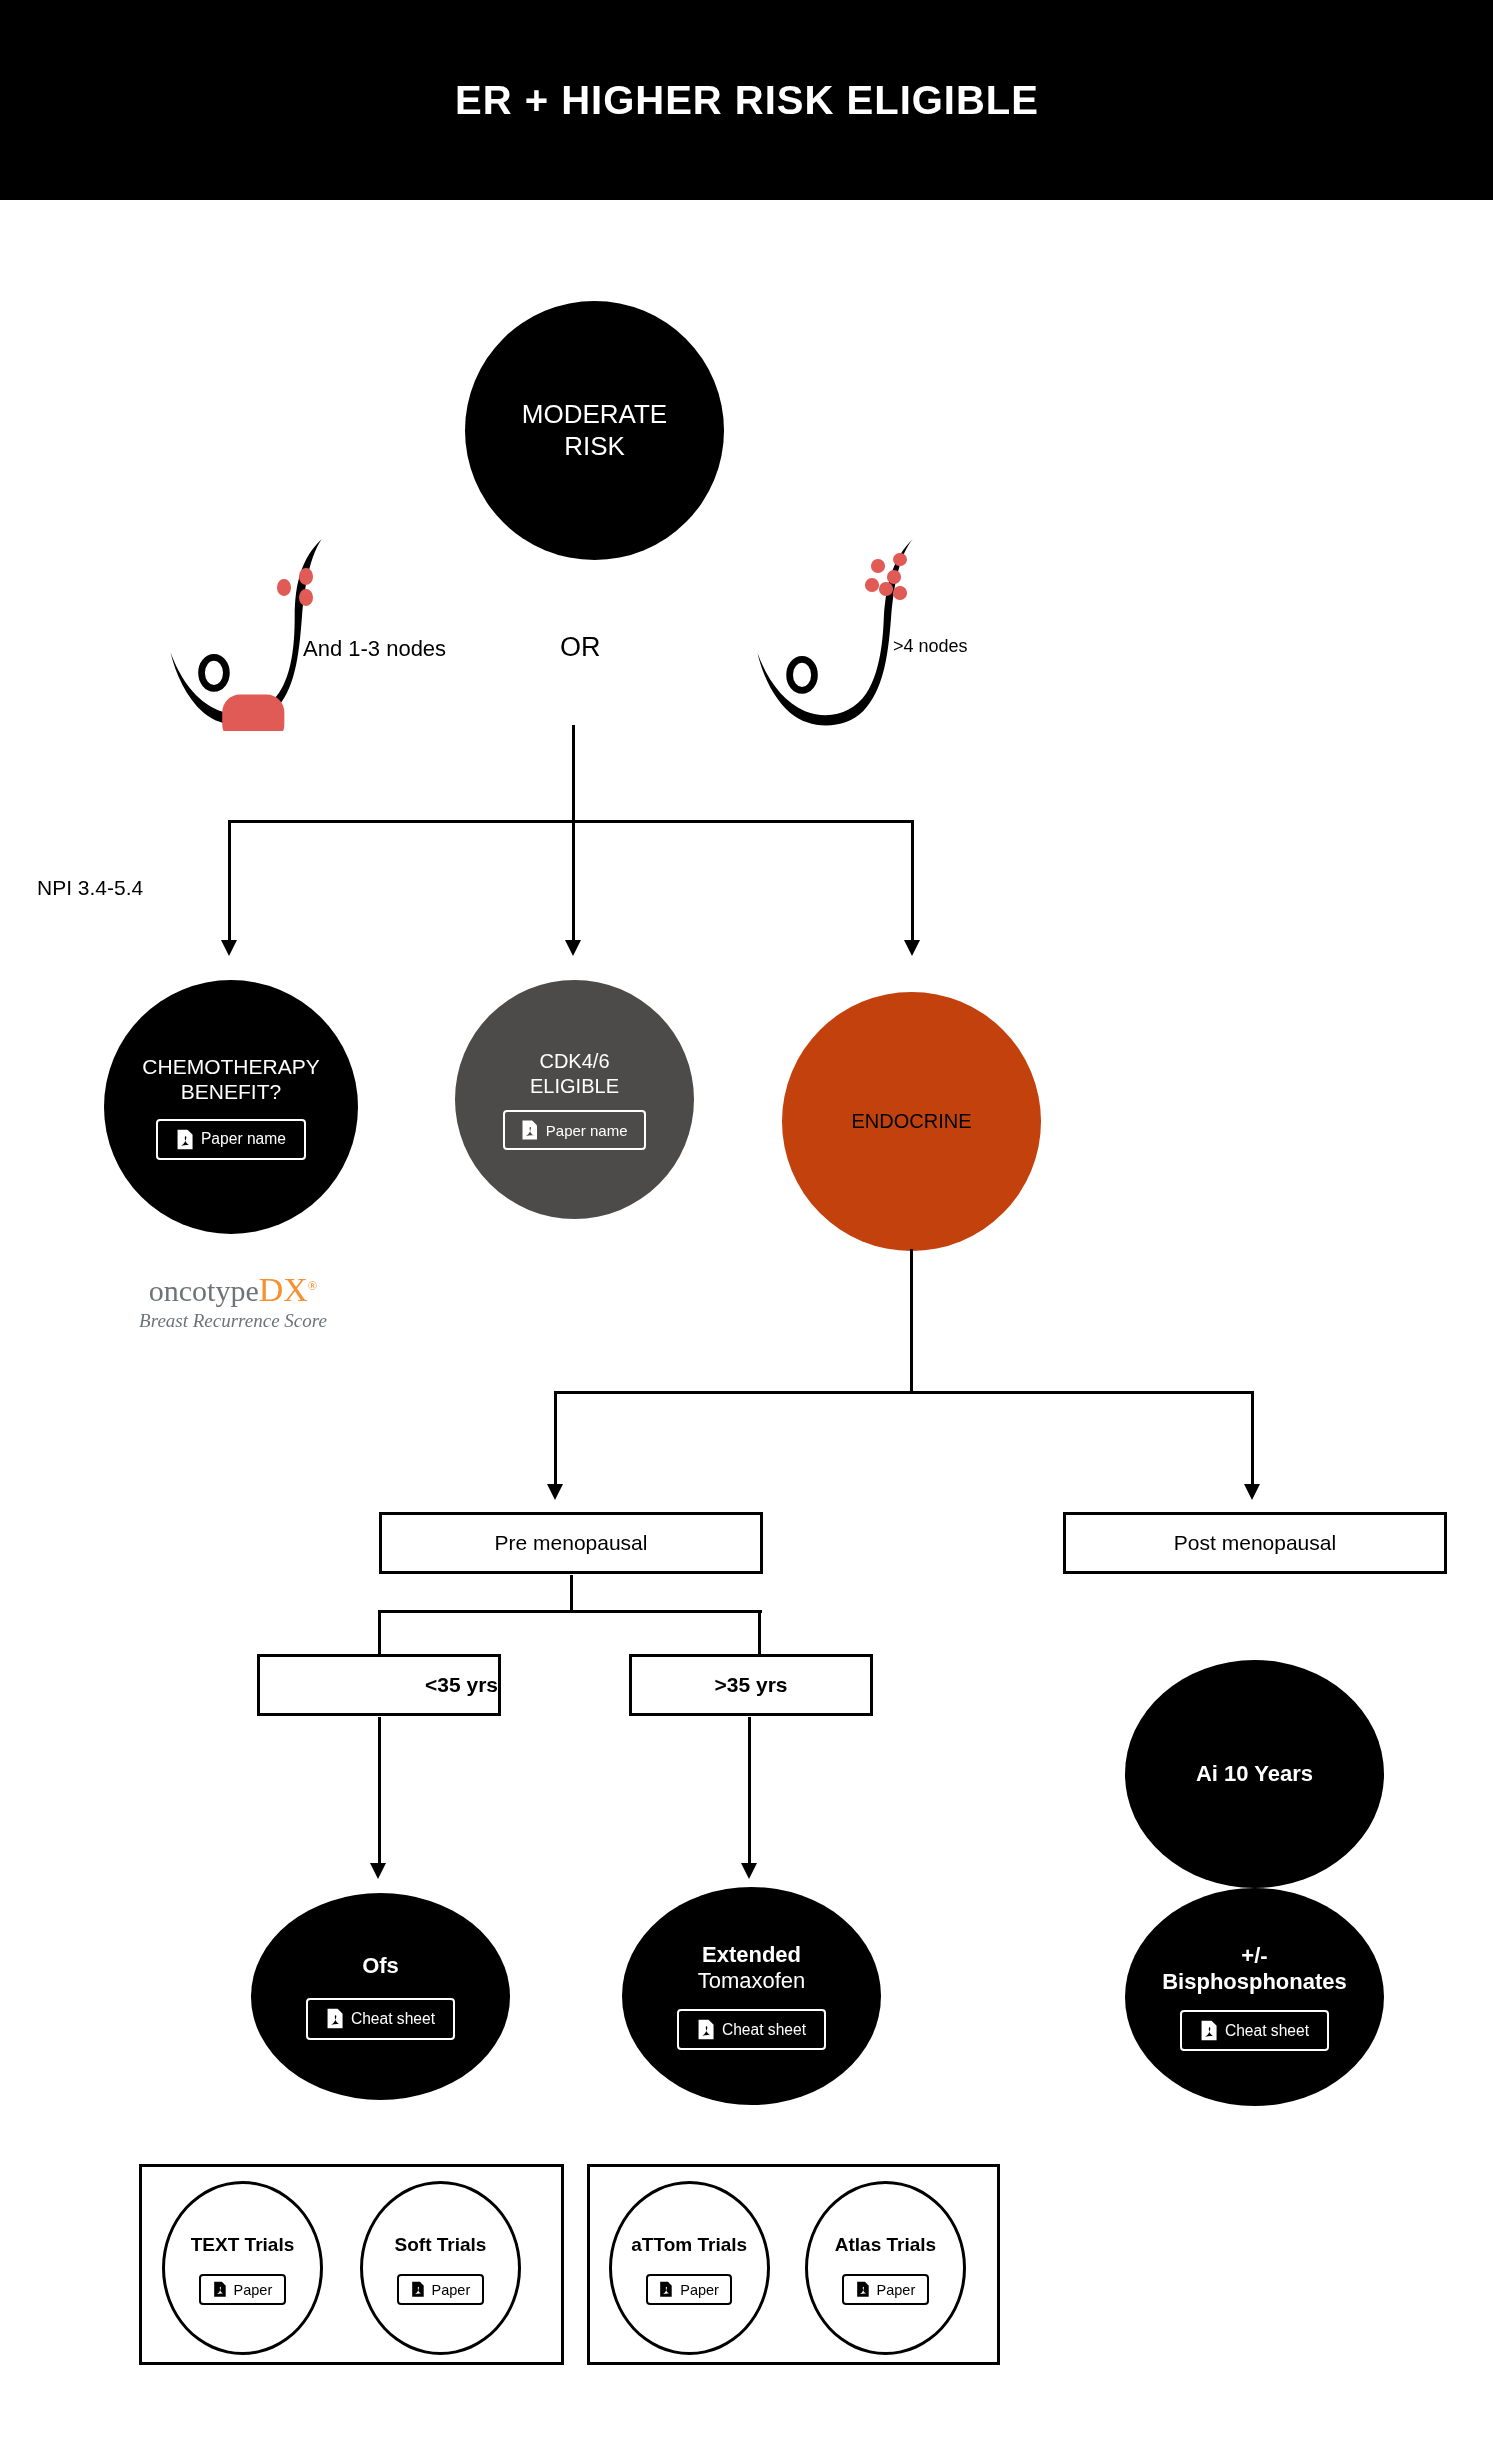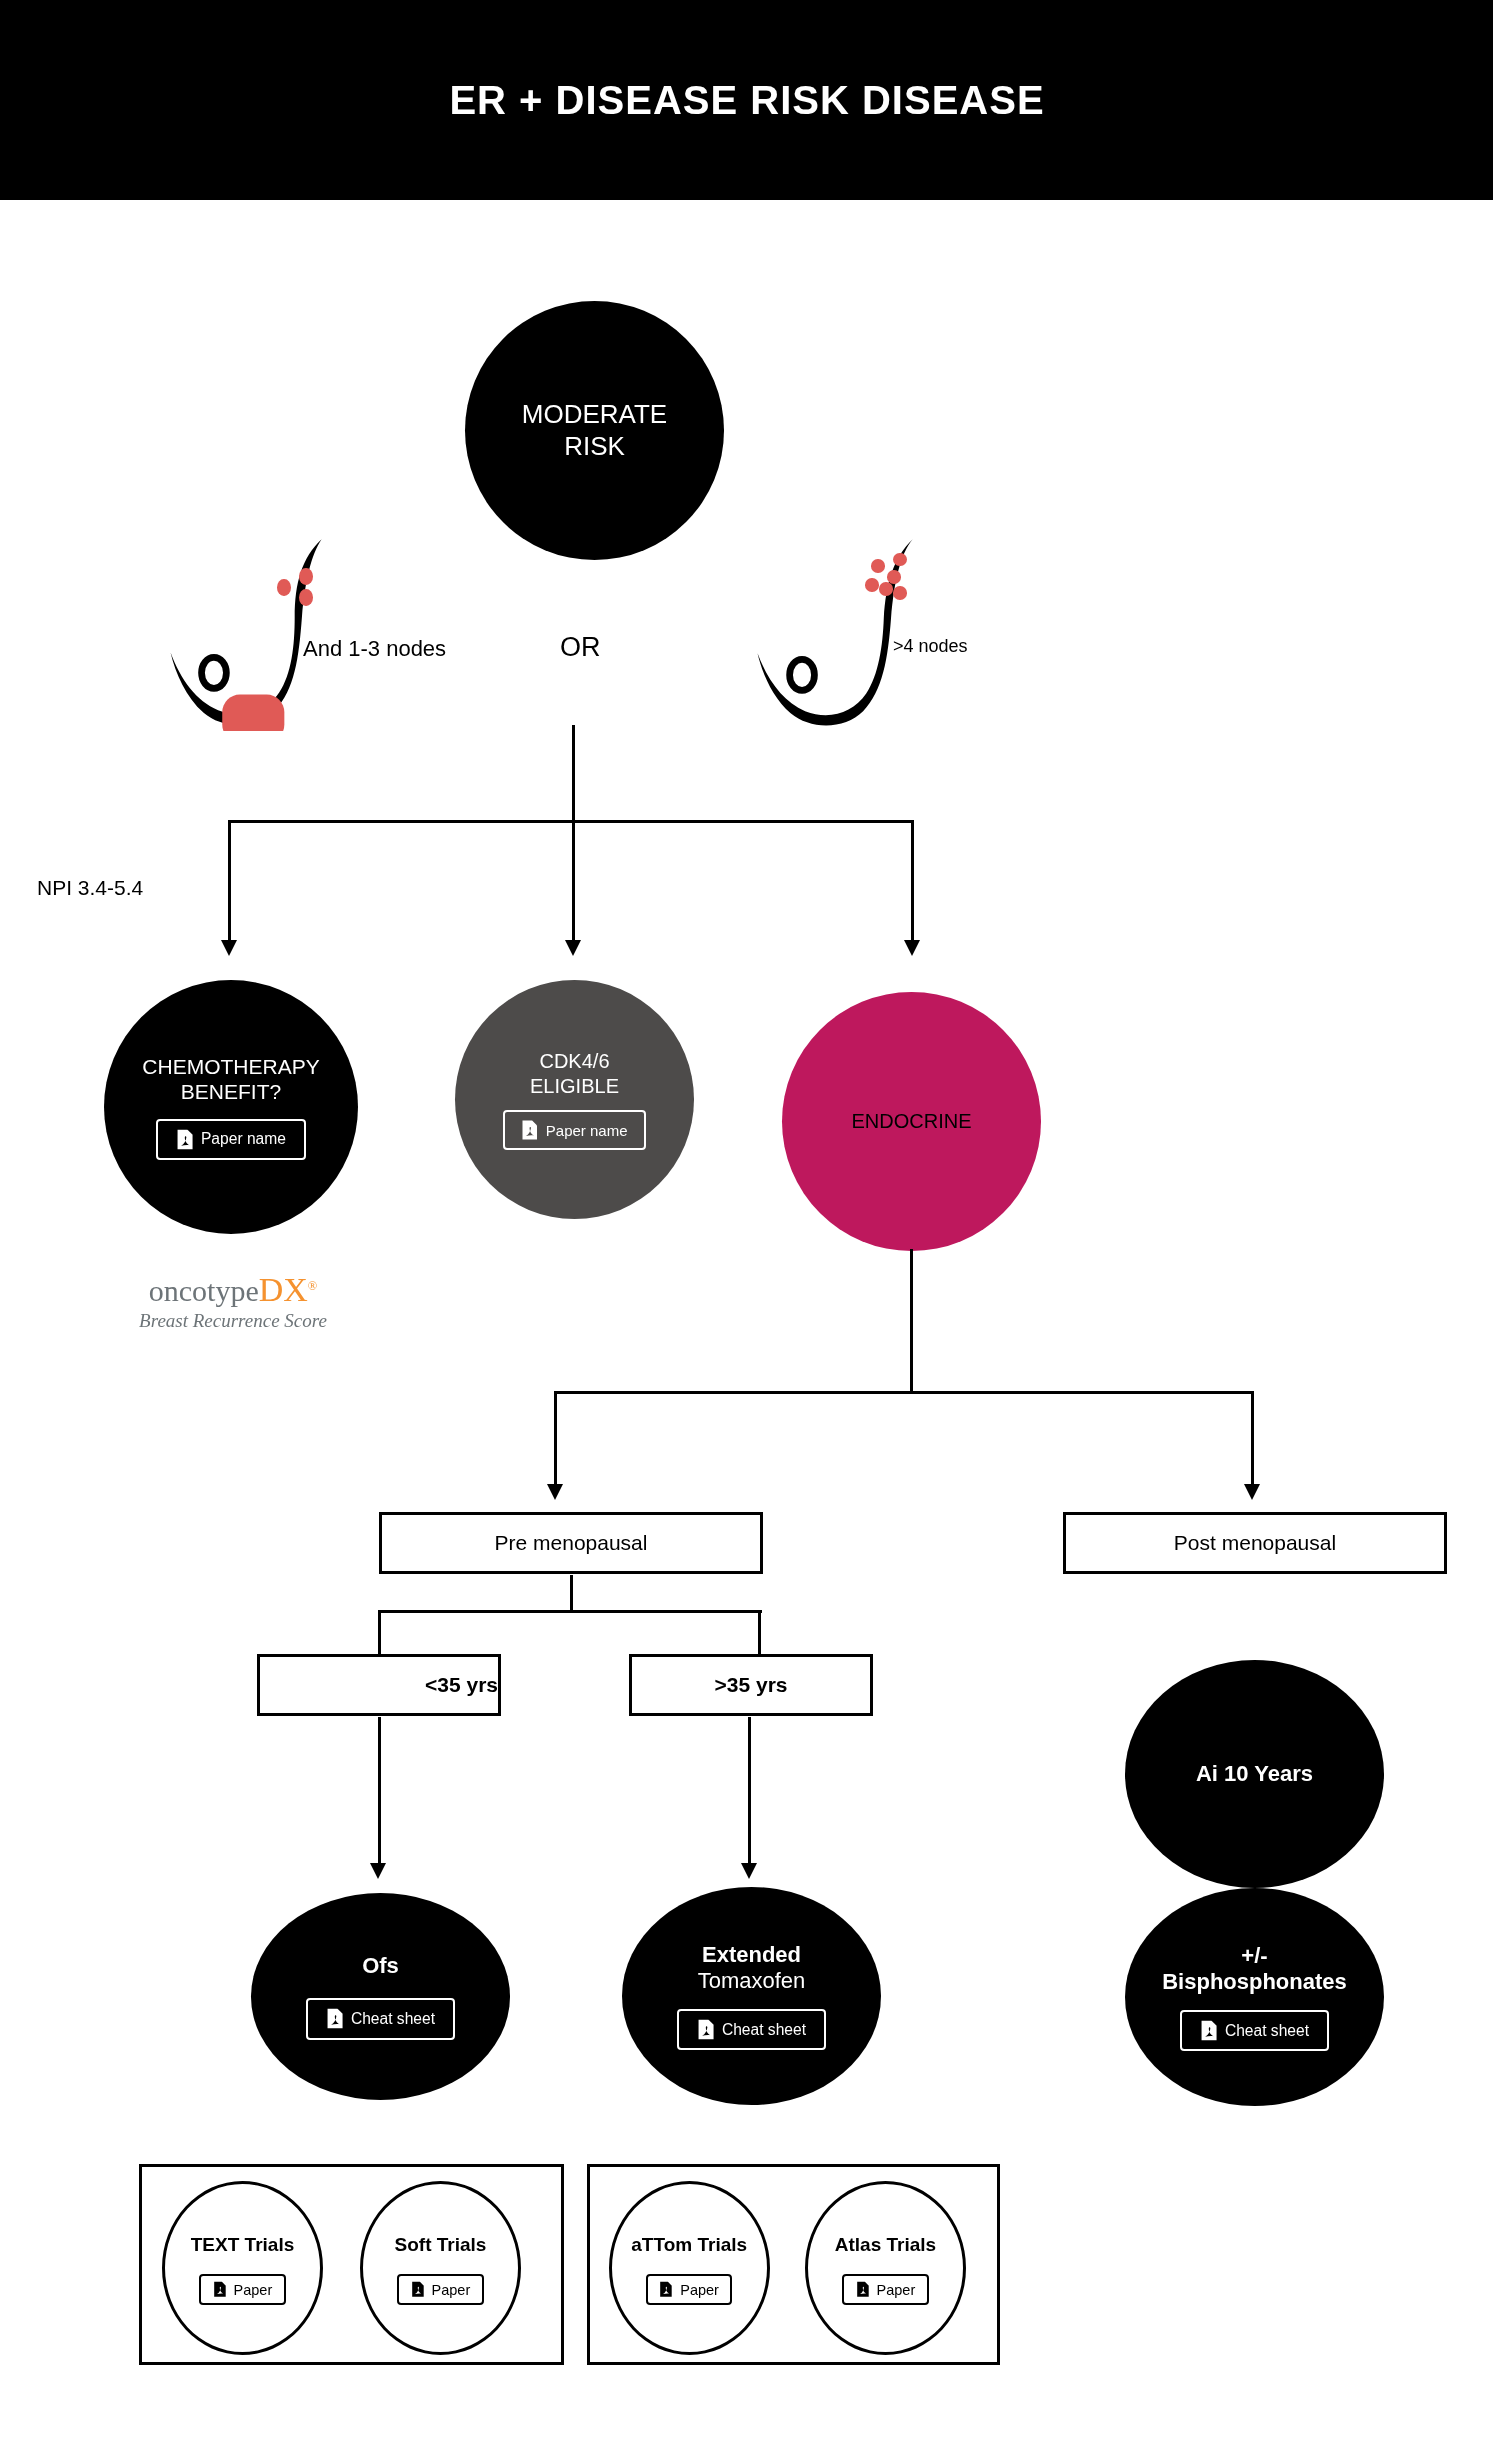--- a/index.html
+++ b/index.html
@@ -136,21 +136,21 @@
   
   .breast-icon { position: absolute; }
   .node-dot { position: absolute; border-radius: 50%; background: #e05a56; }
 </style>
 </head>
 <body>
 
 <div id="root">
 
   <div class="header">
-    <div class="header-title">ER + DISEASE RISK DISEASE</div>
+    <div class="header-title">ER + HIGHER RISK ELIGIBLE</div>
   </div>
 
   <div class="circle" style="left:465px; top:301px; width:259px; height:259px; background:#000000; color:#ffffff;">
     <div class="circle-label" style="font-size:26px;">MODERATE</div>
     <div class="circle-label" style="font-size:26px;">RISK</div>
   </div>
 
   <div class="breast-icon" style="left:156px; top:534px; width:207px; height:197px;">
     <svg width="207" height="197" viewBox="0 0 400 380">
       <path d="M 320 10 C 300 40 288 90 282 160 C 276 240 268 300 230 340
@@ -222,21 +222,21 @@
     <a class="doc-btn light" style="margin-top:12.4px; padding:7.8px 16.6px; font-size:15px; text-decoration:none;">
       <svg class="pdf-ico" width="17" height="20" viewBox="0 0 34 40">
         <path d="M3 1 h19 l10 10 v28 H3 Z" fill="#ffffff"></path>
         <path d="M22 1 v10 h10 Z" fill="#ffffff" opacity="0.55"></path>
         <path d="M10 32 c6 -3 9 -10 10 -16 c0 -3 -3 -3 -3 0 c0 7 4 13 9 15 c-5 -1 -11 0 -16 1 Z" fill="#4d4b4a"></path>
       </svg>
       <span>Paper name</span>
     </a>
   </div>
 
-  <div class="circle" style="left:782px; top:992px; width:259px; height:259px; background:#be185d; color:#000000;">
+  <div class="circle" style="left:782px; top:992px; width:259px; height:259px; background:#c2410c; color:#000000;">
     <div class="circle-label" style="font-size:20px;">ENDOCRINE</div>
   </div>
 
   <div class="vline" style="left:910px; top:1249px; height:145px;"></div>
   <div class="hline" style="left:554px; top:1391px; width:700px;"></div>
   <div class="vline" style="left:554px; top:1391px; height:99px;"></div>
   <div class="arrowhead" style="left:547px; top:1484px;"></div>
   <div class="vline" style="left:1251px; top:1391px; height:99px;"></div>
   <div class="arrowhead" style="left:1244px; top:1484px;"></div>
 

